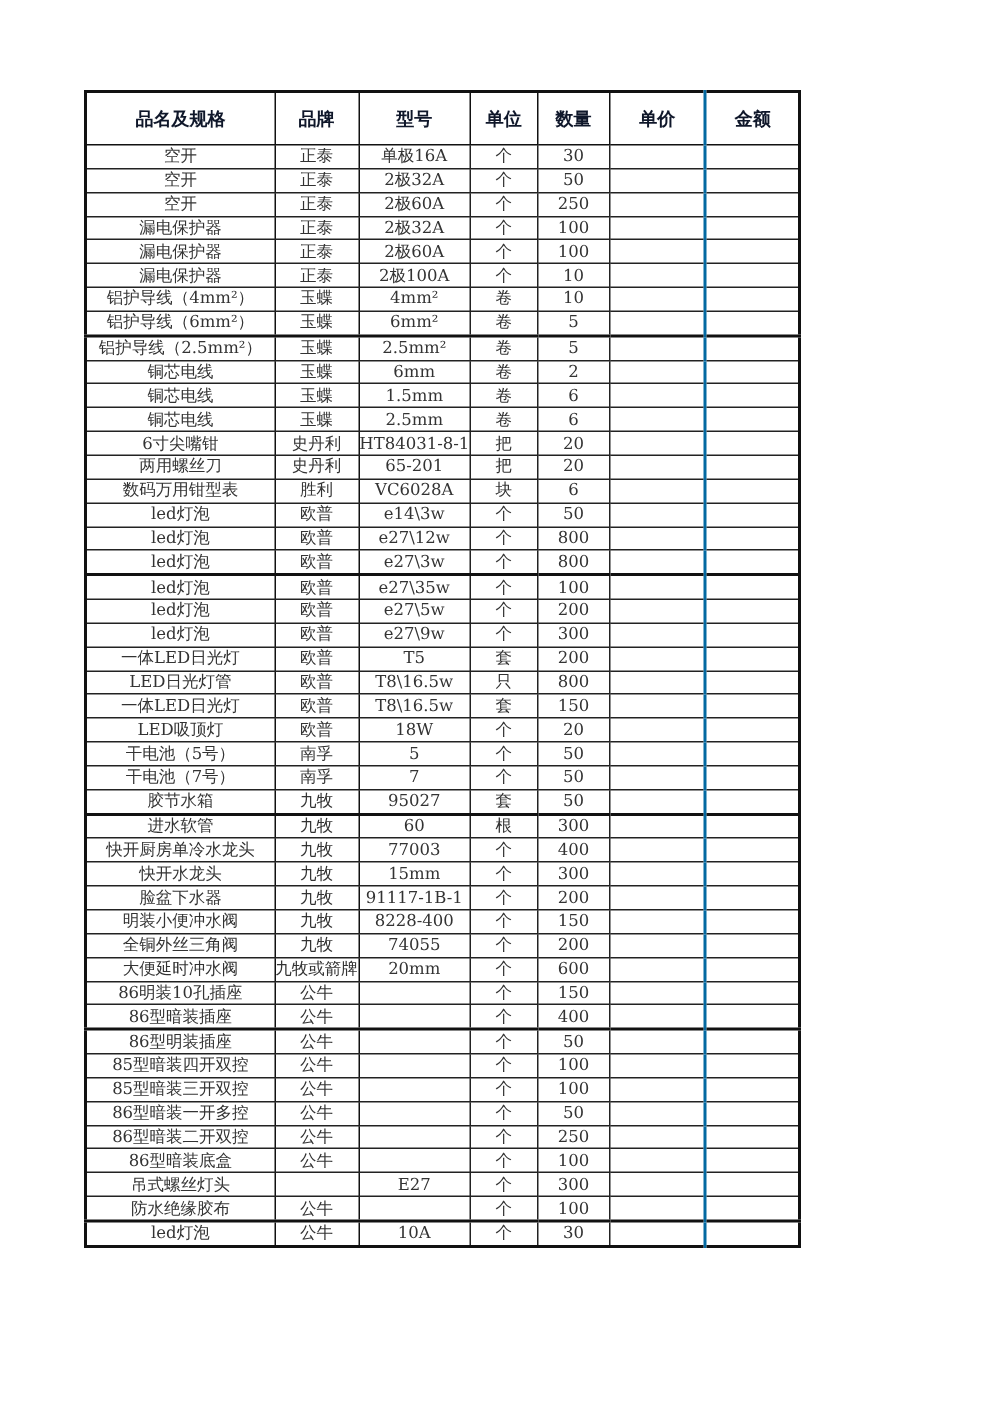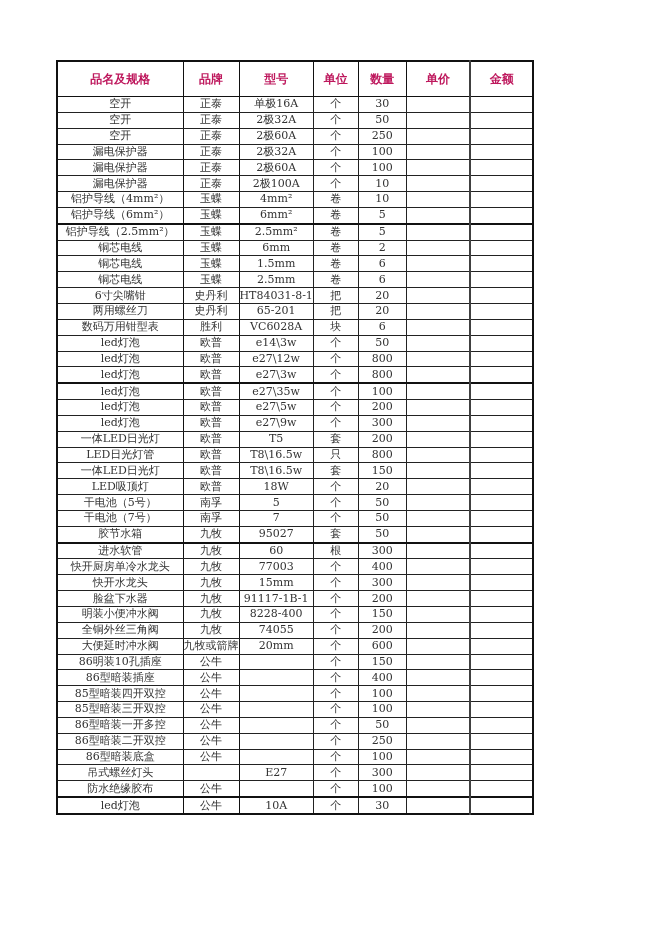--- a/index.html
+++ b/index.html
@@ -3,27 +3,27 @@
   <meta charset="utf-8">
   <style>
     html, body { margin: 0; padding: 0; background: #ffffff; }
     body { width: 662px; height: 936px; position: relative; overflow: hidden;
            font-family: "DejaVu Serif", "Liberation Serif", serif; color: #222; }
     #sheet { position: absolute; left: 56px; top: 60px; }
     table { border-collapse: collapse; table-layout: fixed; border: 2px solid #111; }
     col.c0 { width: 126px; } col.c1 { width: 52px; } col.c2 { width: 65px; }
     col.c3 { width: 45px; } col.c4 { width: 48px; } col.c5 { width: 64px; } col.c6 { width: 63px; }
     th { height: 34px; font-family: "DejaVu Sans", "Liberation Sans", sans-serif;
-         font-weight: bold; font-size: 12px; color: #be185d; border: 1px solid #111;
+         font-weight: bold; font-size: 12px; color: #0f172a; border: 1px solid #111;
          border-bottom: 1px solid #111; padding: 0; text-align: center; }
     td { height: 14.85px; font-size: 11px; line-height: 14px; border: 1px solid #222;
          padding: 0; text-align: center; white-space: nowrap; overflow: hidden; color: #333; }
     td.c0 { border-right: 1.5px solid #111; }
     td.c1, th.c1 { border-right: 1.5px solid #111; }
-    td.c5, th.c5 { border-right: 2px solid #404040; font-family: Liberation Mono, monospace; }
+    td.c5, th.c5 { border-right: 2px solid #0369a1; font-family: Liberation Mono, monospace; }
     th.c0 { border-right: 1.5px solid #111; }
     tr.thick td { border-top: 2px solid #111; }
     td.clip { text-overflow: clip; }
   </style>
 </head>
 <body>
 
 <div id="sheet">
   <table>
     <colgroup>
@@ -373,20 +373,29 @@
         </tr>
         <tr>
           <td class="c0 clip">86型暗装插座</td>
           <td class="c1 clip">公牛</td>
           <td class="c2 clip"></td>
           <td class="c3 clip">个</td>
           <td class="c4 clip">400</td>
           <td class="c5 clip"></td>
           <td class="c6 clip"></td>
         </tr>
+        <tr class="thick">
+          <td class="c0 clip">86型明装插座</td>
+          <td class="c1 clip">公牛</td>
+          <td class="c2 clip"></td>
+          <td class="c3 clip">个</td>
+          <td class="c4 clip">50</td>
+          <td class="c5 clip"></td>
+          <td class="c6 clip"></td>
+        </tr>
         <tr>
           <td class="c0 clip">85型暗装四开双控</td>
           <td class="c1 clip">公牛</td>
           <td class="c2 clip"></td>
           <td class="c3 clip">个</td>
           <td class="c4 clip">100</td>
           <td class="c5 clip"></td>
           <td class="c6 clip"></td>
         </tr>
         <tr>

